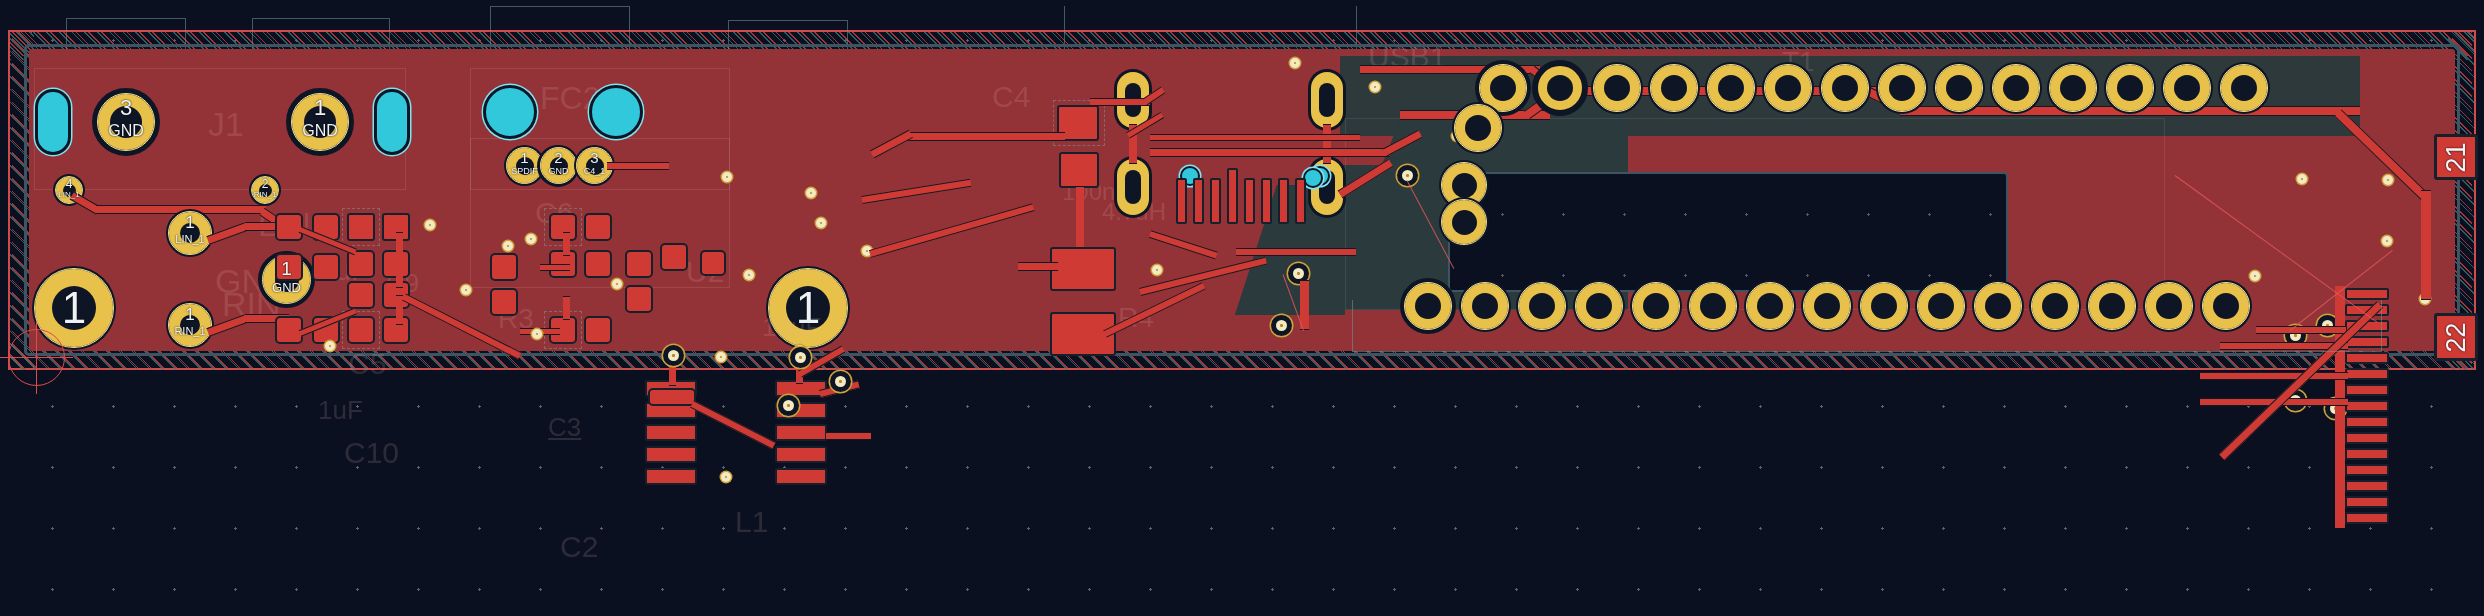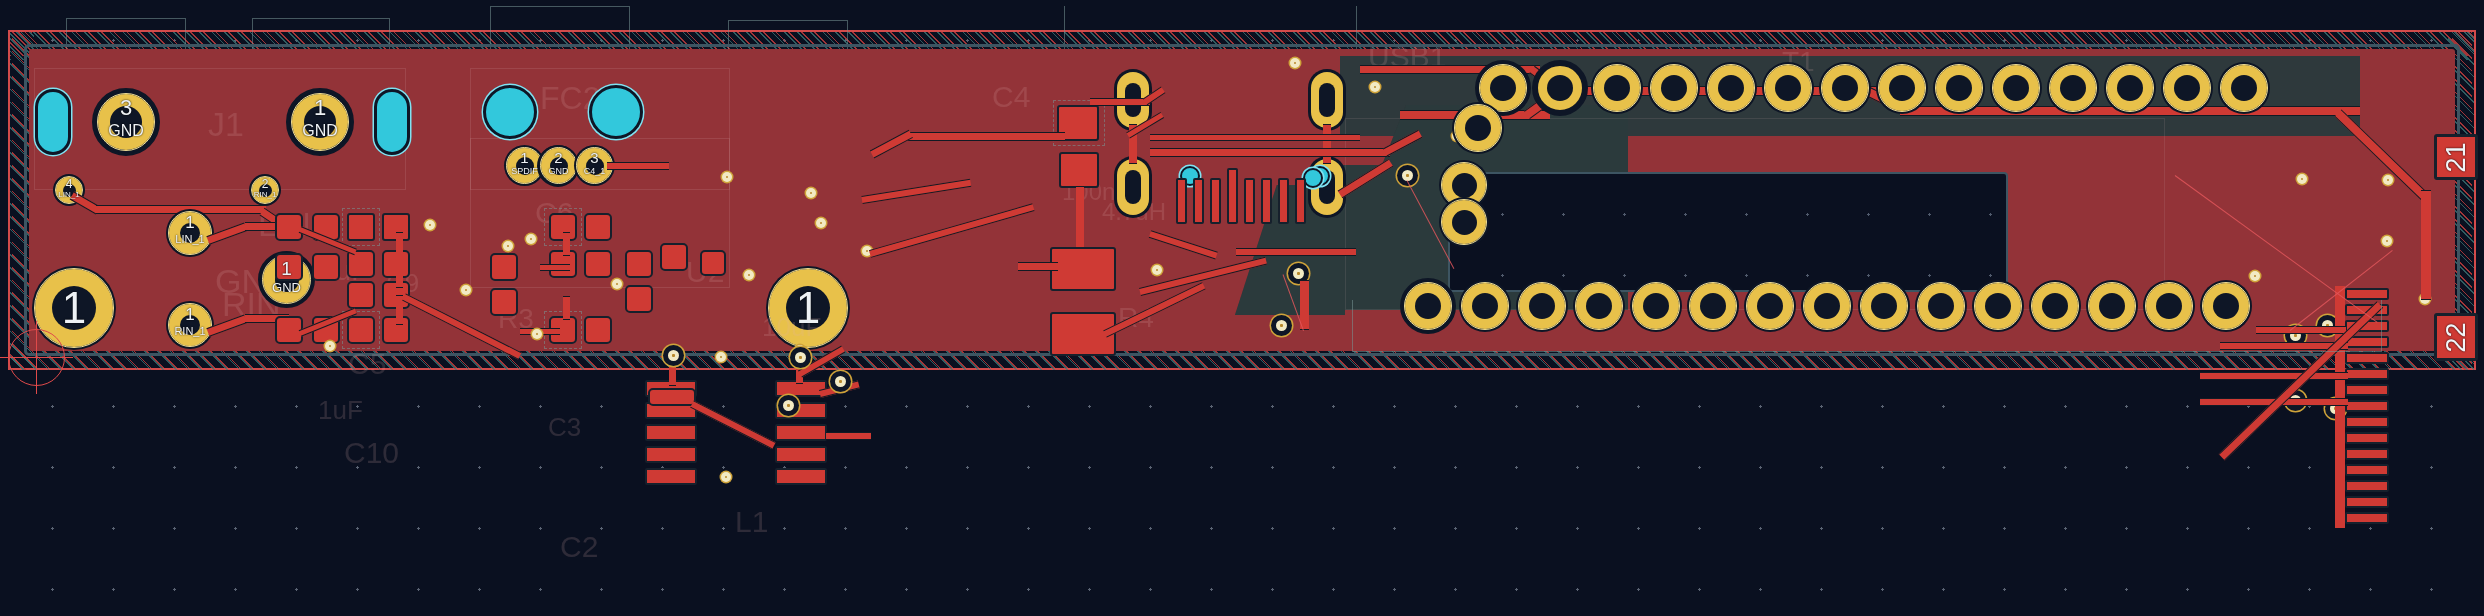--- a/index.html
+++ b/index.html
@@ -376,21 +376,21 @@
   </div>
   <div class="trace" style="left:607px;top:162px;width:62px;height:8px;"></div>
 
   <div class="silk" style="left:535px;top:196px;font-size:30px;">C6</div>
   <div class="silk" style="left:348px;top:347px;font-size:30px;">C5</div>
   <div class="silk" style="left:344px;top:436px;font-size:30px;">C10</div>
   <div class="silk" style="left:560px;top:530px;font-size:30px;">C2</div>
   <div class="silk" style="left:686px;top:255px;font-size:30px;">U2</div>
   <div class="silk" style="left:735px;top:505px;font-size:30px;">L1</div>
   <div class="silk" style="left:498px;top:303px;font-size:28px;">R3</div>
-  <div class="silk" style="left:548px;top:412px;font-size:26px;">C3</div>
+  <div class="silk" style="left:548px;top:412px;font-size:26px;text-decoration:underline;">C3</div>
   <div class="silk" style="left:386px;top:268px;font-size:26px;">C9</div>
 
   <div class="pad-smd" style="left:275px;top:213px;width:28px;height:28px;"></div>
   <div class="pad-smd" style="left:312px;top:213px;width:28px;height:28px;"></div>
   <div class="pad-smd sq" style="left:347px;top:213px;width:28px;height:28px;"></div>
   <div class="pad-smd sq" style="left:382px;top:213px;width:28px;height:28px;"></div>
   <div class="courtyard" style="left:342px;top:208px;width:38px;height:38px;border-style:dashed;"></div>
 
   <div class="pad-smd" style="left:347px;top:250px;width:28px;height:28px;"></div>
   <div class="pad-smd" style="left:382px;top:250px;width:28px;height:28px;"></div>

